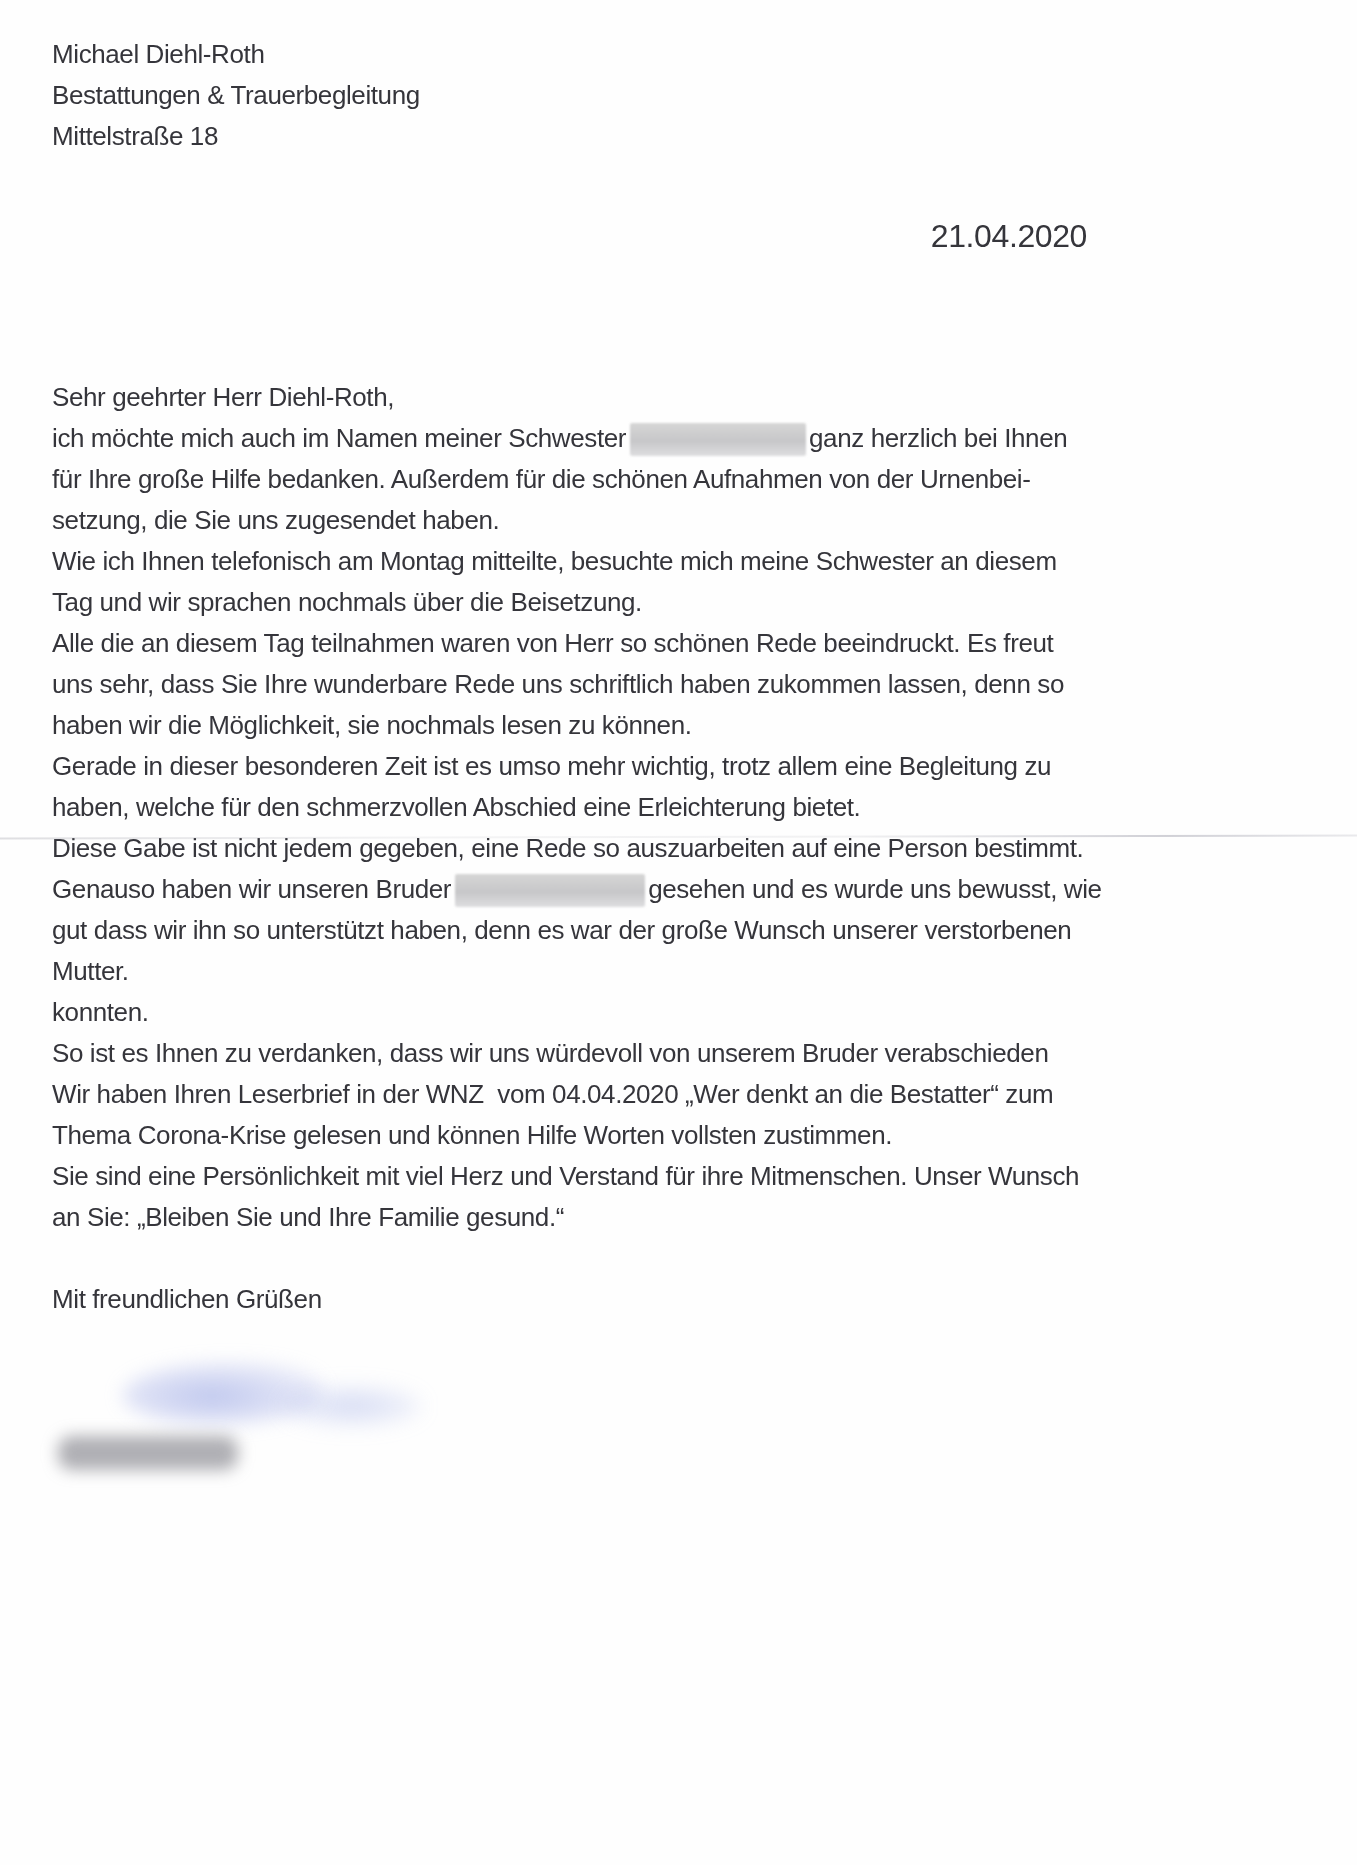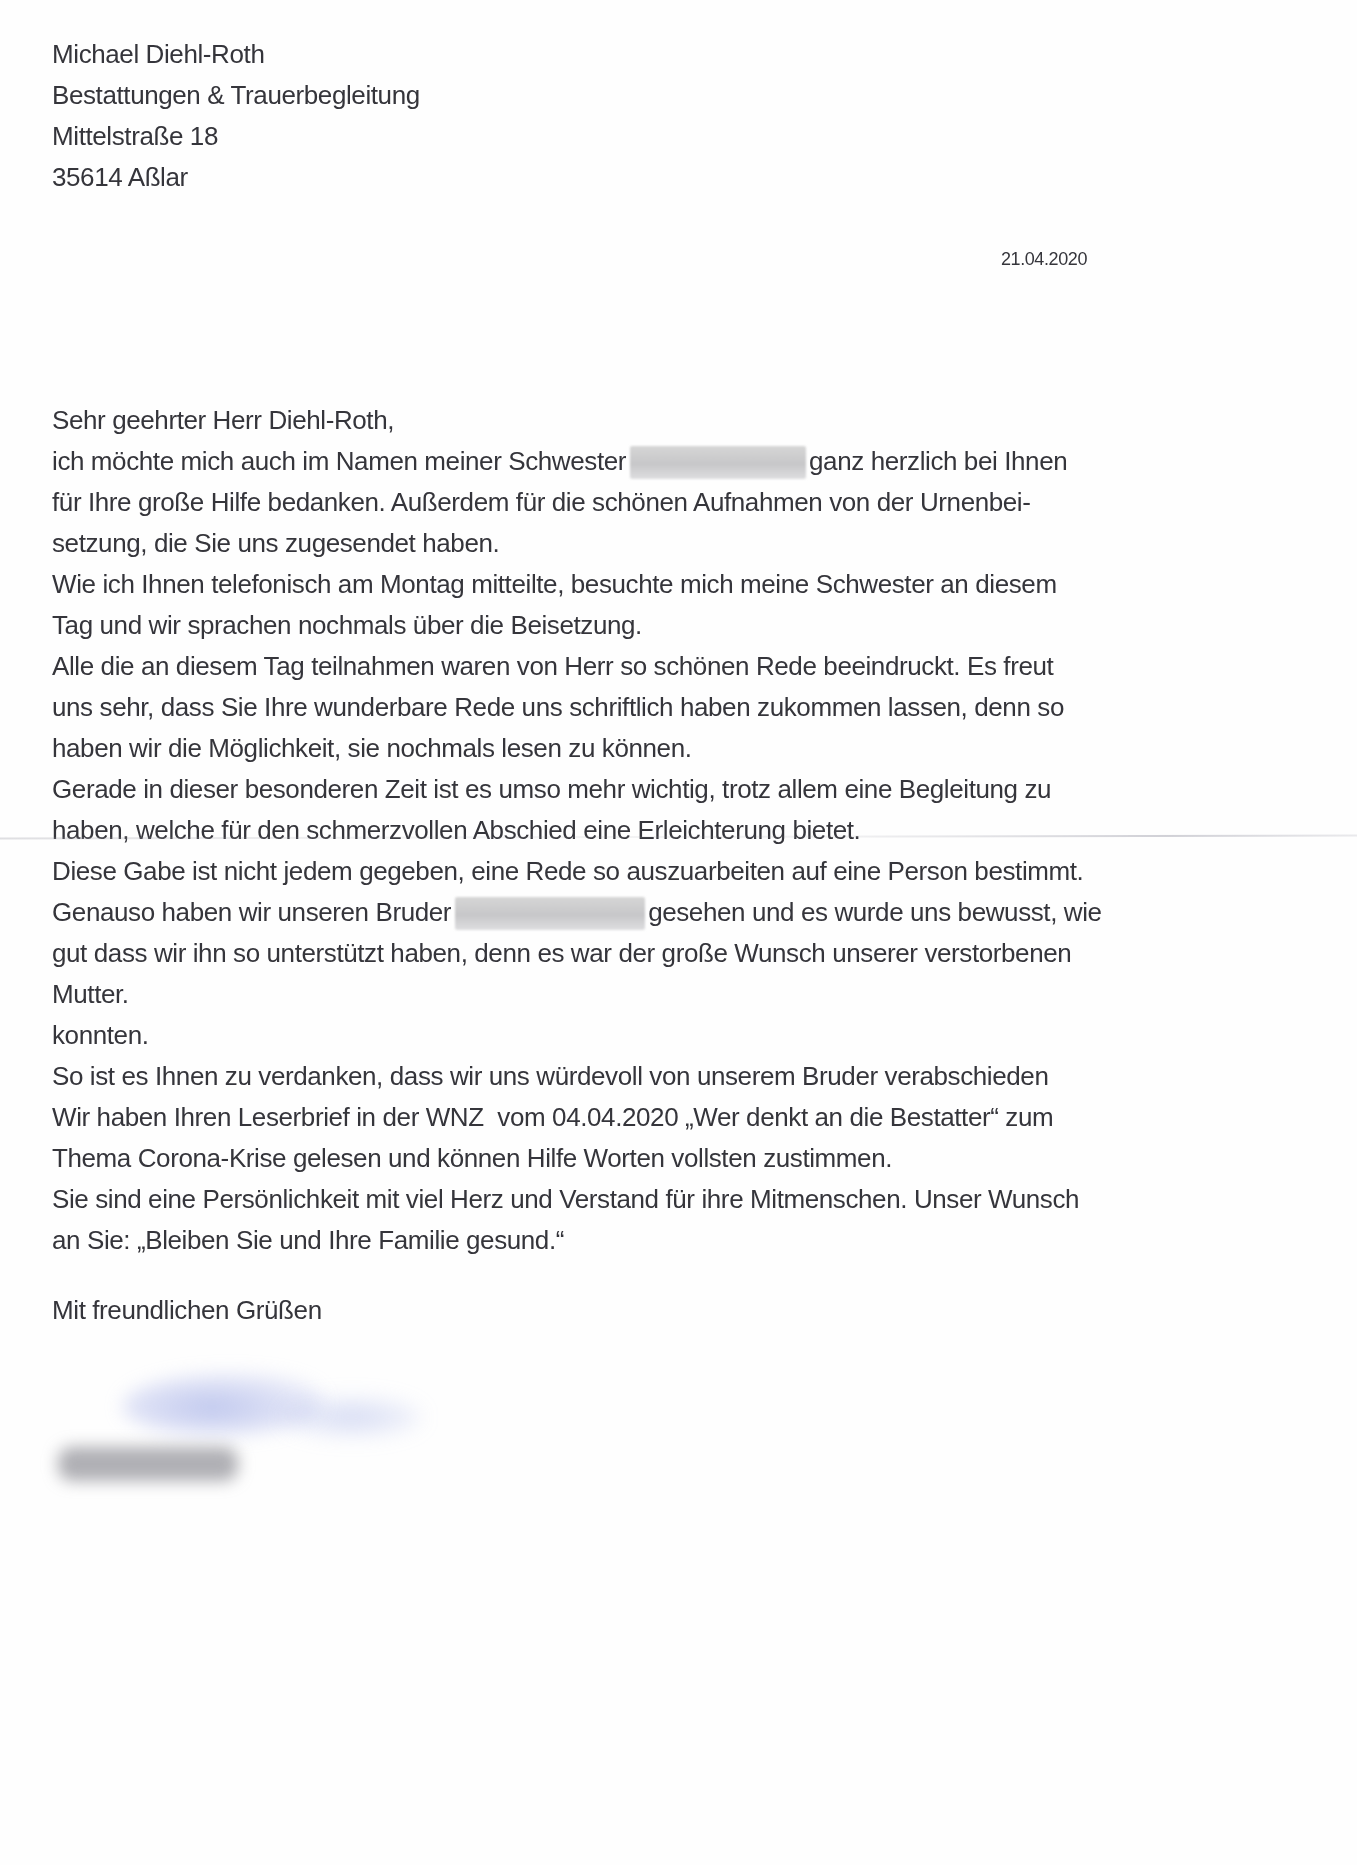--- a/index.html
+++ b/index.html
@@ -27,30 +27,30 @@
   .line,
   .salutation,
   .closing {
     font-size: 26px;
     line-height: 41px;
     letter-spacing: -0.4px;
     white-space: pre;
     color: #35353b;
   }
   .date-row {
-    margin-top: 41px;
+    margin-top: 59px;
     width: 1035px;
     text-align: right;
-    font-size: 18px;
+    font-size: 32px;
     line-height: 41px;
     letter-spacing: -0.4px;
   }
   .salutation { margin-top: 120px; }
   .paragraph { }
-  .closing { margin-top: 29px; }
+  .closing { margin-top: 41px; }
 
   .redaction {
     display: inline-block;
     height: 33px;
     vertical-align: -9px;
     margin: 0 3px 0 4px;
     background: linear-gradient(180deg, #d6d6d6 0%, #c7c7c9 55%, #dedee0 100%);
     border-radius: 2px;
     filter: blur(1.2px);
   }
@@ -111,21 +111,20 @@
 </style>
 </head>
 <body>
 
 <div class="page">
 
   <div>
     <div class="sender-line">Michael Diehl-Roth</div>
     <div class="sender-line">Bestattungen &amp; Trauerbegleitung</div>
     <div class="sender-line">Mittelstraße 18</div>
-    <div class="sender-line">35614 Aßlar</div>
   </div>
 
   <div class="date-row">21.04.2020</div>
 
   <div class="salutation">Sehr geehrter Herr Diehl-Roth,</div>
 
   <div id="paragraphs">
       <div class="paragraph">
         <div class="line"><span>ich möchte mich auch im Namen meiner Schwester</span><span class="redaction" style="width: 176px;"></span><span>ganz herzlich bei Ihnen</span></div>
         <div class="line"><span>für Ihre große Hilfe bedanken. Außerdem für die schönen Aufnahmen von der Urnenbei-</span></div>

